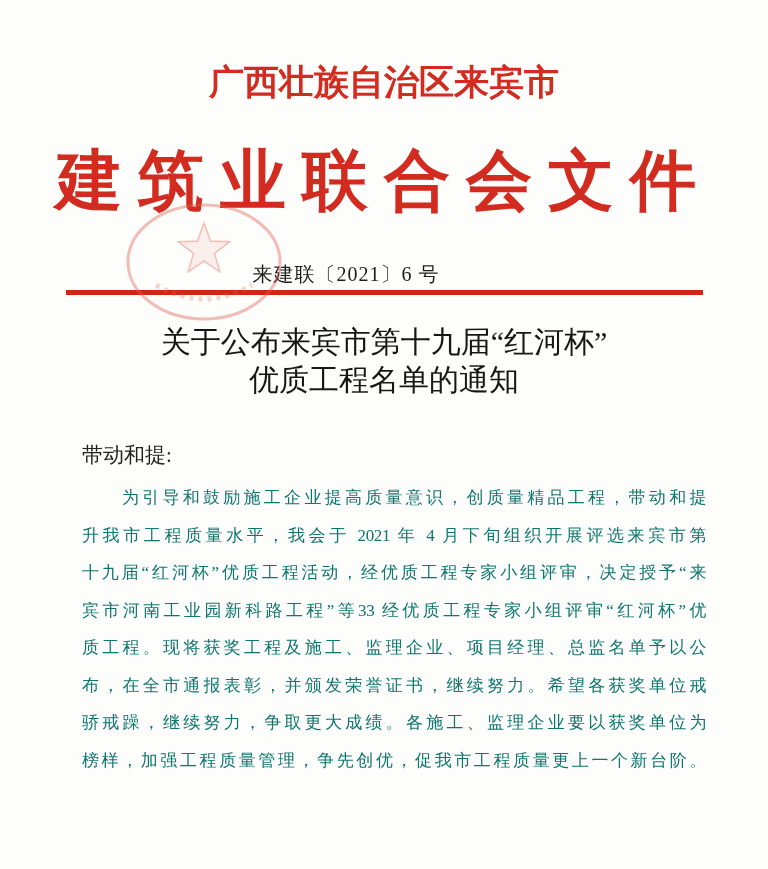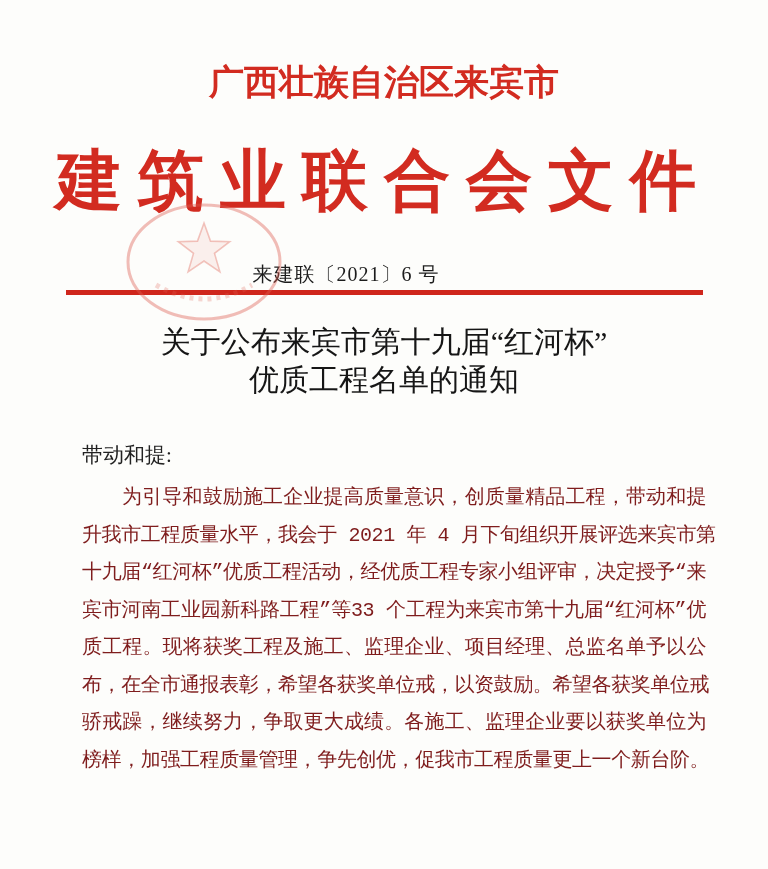--- a/index.html
+++ b/index.html
@@ -96,25 +96,24 @@
     left: 82px;
     font-size: 21px;
     line-height: 28px;
     color: #222222;
   }
   .notice-body {
     position: absolute;
     top: 479px;
     left: 82px;
     width: 624px;
-    font-size: 20px;
+    font-size: 17px;
     line-height: 37.5px;
-    color: #7f1d1d;
+    color: #0f766e;
     letter-spacing: -0.4px;
-    font-family: Liberation Mono, monospace;
   }
   .body-line {
     text-align: justify;
     text-align-last: justify;
     white-space: nowrap;
   }
   .body-line.indent {
     text-indent: 40px;
   }
 </style>
@@ -141,20 +140,20 @@
     <div>关于公布来宾市第十九届“红河杯”</div>
     <div>优质工程名单的通知</div>
   </div>
 
   <div class="salutation">带动和提:</div>
 
   <div class="notice-body">
     <div class="body-line indent">为引导和鼓励施工企业提高质量意识，创质量精品工程，带动和提</div>
     <div class="body-line">升我市工程质量水平，我会于 2021 年 4 月下旬组织开展评选来宾市第</div>
     <div class="body-line">十九届“红河杯”优质工程活动，经优质工程专家小组评审，决定授予“来</div>
-    <div class="body-line">宾市河南工业园新科路工程”等33 个工程为来宾市第十九届“红河杯”优</div>
+    <div class="body-line">宾市河南工业园新科路工程”等33 经优质工程专家小组评审“红河杯”优</div>
     <div class="body-line">质工程。现将获奖工程及施工、监理企业、项目经理、总监名单予以公</div>
-    <div class="body-line">布，在全市通报表彰，希望各获奖单位戒，以资鼓励。希望各获奖单位戒</div>
+    <div class="body-line">布，在全市通报表彰，并颁发荣誉证书，继续努力。希望各获奖单位戒</div>
     <div class="body-line">骄戒躁，继续努力，争取更大成绩。各施工、监理企业要以获奖单位为</div>
     <div class="body-line">榜样，加强工程质量管理，争先创优，促我市工程质量更上一个新台阶。</div>
   </div>
 
 </div>
 
 </body></html>

